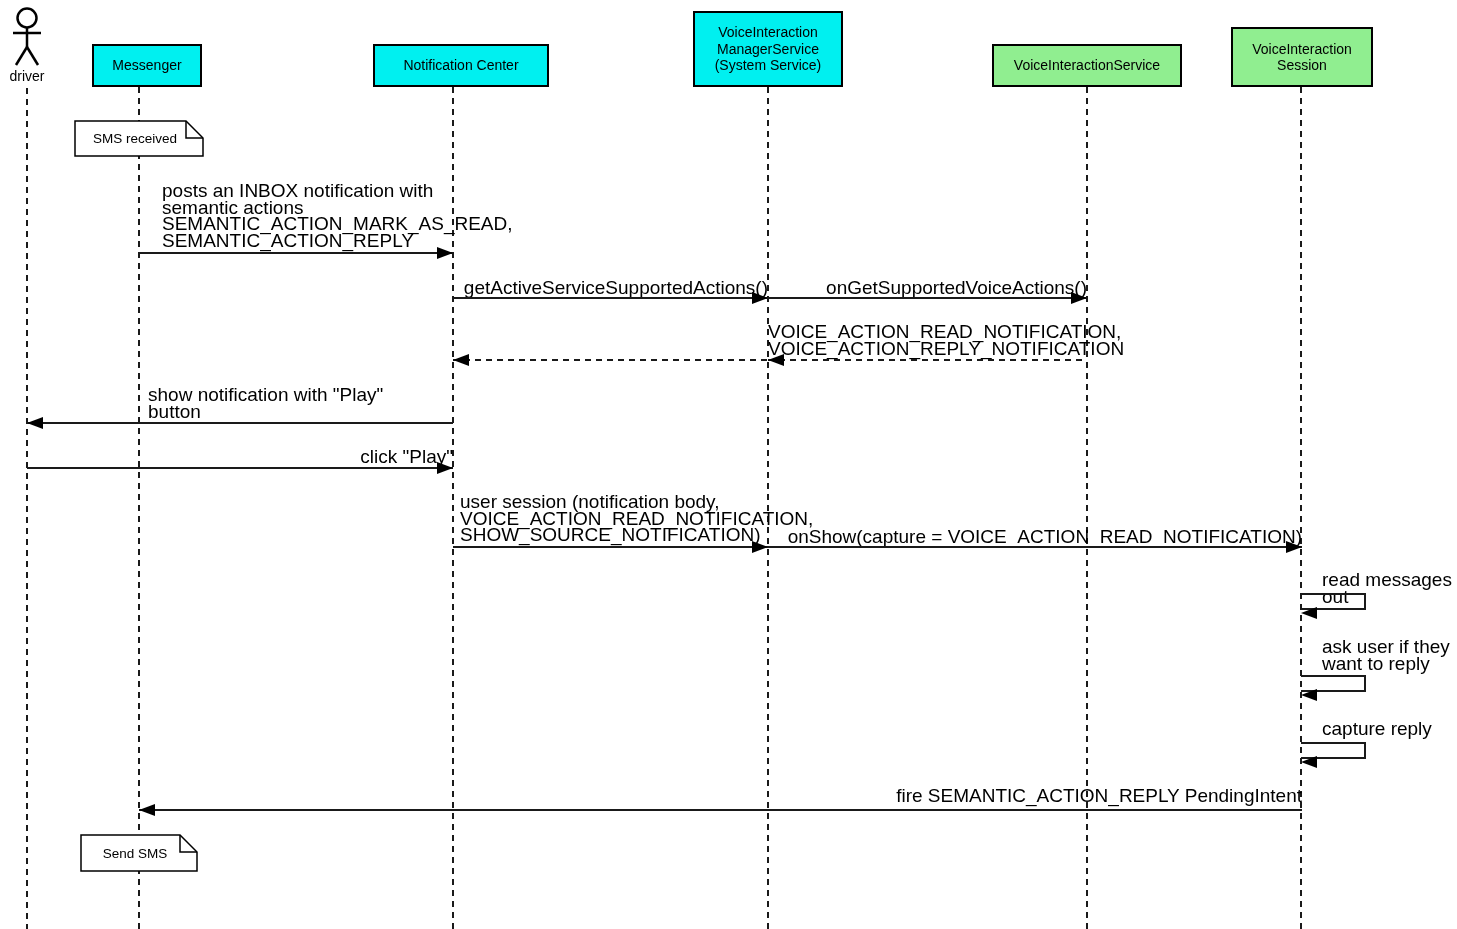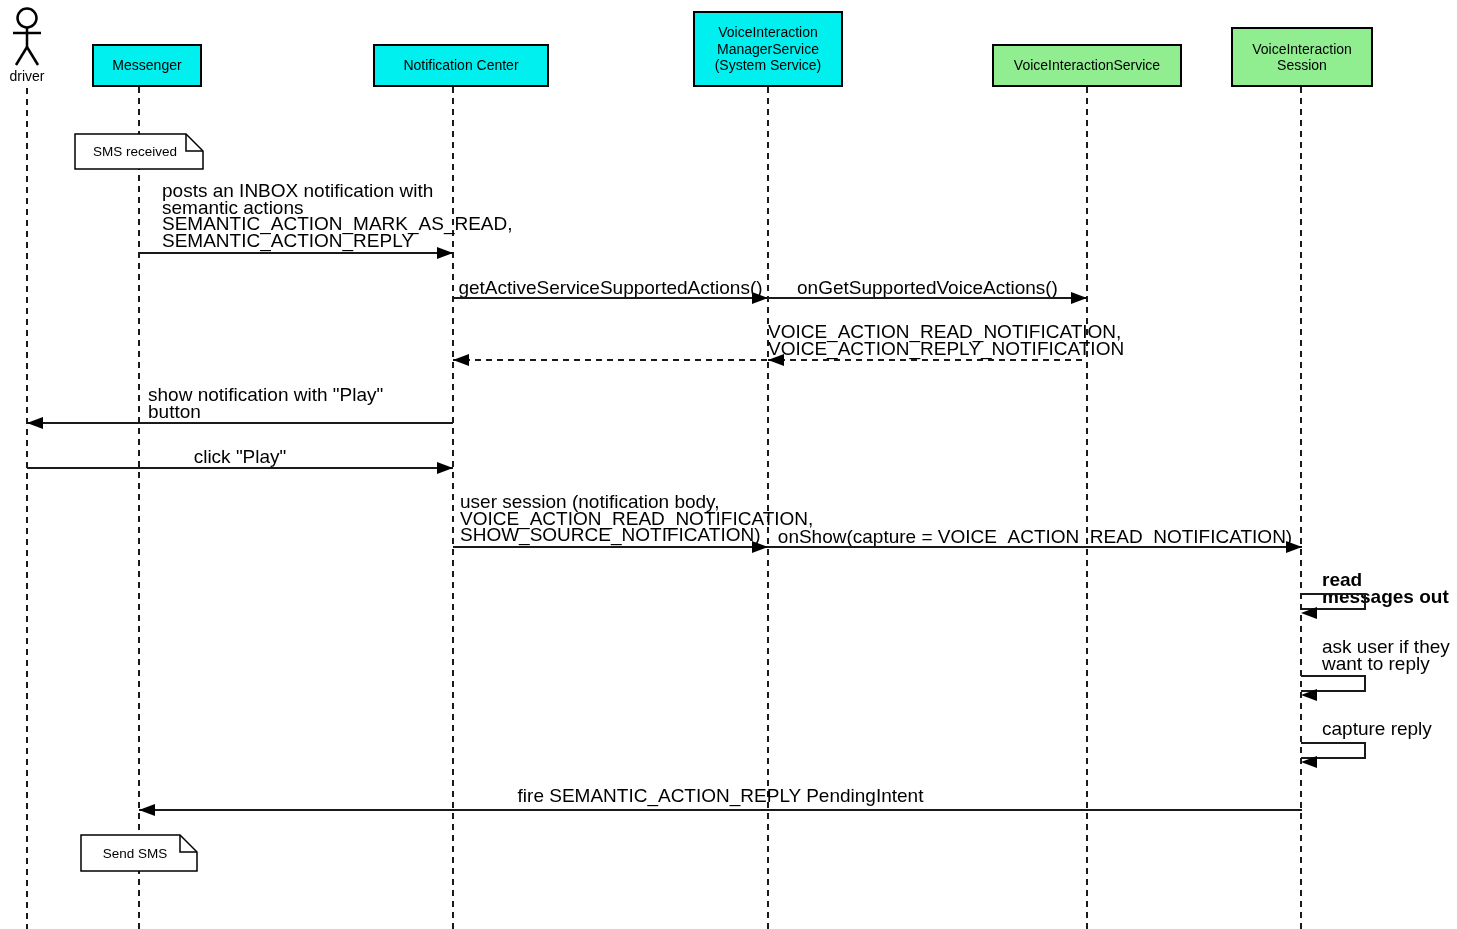--- a/index.html
+++ b/index.html
@@ -59,21 +59,21 @@
   }
   .ah.right { border-left: 16px solid #000000; }
   .ah.left  { border-right: 16px solid #000000; }
   
   .mlabel {
     position: absolute;
     font-size: 19px;
     line-height: 16.5px;
     white-space: pre-line;
   }
-  .mlabel.centered { text-align: center; }
+  .mlabel.centered { text-align: right; }
   
   .loop {
     position: absolute;
     width: 65px;
     height: 17px;
     border: 2px solid #1a1a1a;
     border-left: none;
   }
   
   .note { position: absolute; }
@@ -120,21 +120,21 @@
 (System Service)</span>
   </div>
   <div class="pbox service" style="left:992px; top:44px; width:190px; height:43px;">
     <span>VoiceInteractionService</span>
   </div>
   <div class="pbox service" style="left:1231px; top:27px; width:142px; height:60px;">
     <span>VoiceInteraction
 Session</span>
   </div>
 
-  <div class="note" style="left:74px; top:133px; width:130px; height:37px;text-align:right;">
+  <div class="note" style="left:74px; top:120px; width:130px; height:37px;text-align:right;">
     <svg width="130" height="37" viewBox="0 0 130 37">
       <path d="M1,1 H112 L129,18 V36 H1 Z" fill="#FFFFFF" stroke="#000" stroke-width="1.5"></path>
       <path d="M112,1 V18 H129" fill="none" stroke="#000" stroke-width="1.5"></path>
     </svg>
     <span class="note-label">SMS received</span>
   </div>
 
   <div>
     <div class="mlabel" style="left:162px; top:183px;">posts an INBOX notification with
 semantic actions
@@ -189,21 +189,21 @@
     <div class="ah right" style="left:752px; top:541px;"></div>
   </div>
 
   <div>
     <div class="mlabel centered" style="left:768px; top:529px; width:534px;">onShow(capture = VOICE_ACTION_READ_NOTIFICATION)</div>
     <div class="mline" style="left:768px; top:546px; width:534px;"></div>
     <div class="ah right" style="left:1286px; top:541px;"></div>
   </div>
 
   <div>
-    <div class="mlabel" style="left:1322px; top:572px;font-weight:bold;">read messages out</div>
+    <div class="mlabel" style="left:1322px; top:572px;">read messages out</div>
     <div class="loop" style="left:1301px; top:593px;"></div>
     <div class="ah left" style="left:1301px; top:607px;"></div>
   </div>
 
   <div>
     <div class="mlabel" style="left:1322px; top:639px;">ask user if they
 want to reply</div>
     <div class="loop" style="left:1301px; top:675px;"></div>
     <div class="ah left" style="left:1301px; top:689px;"></div>
   </div>

